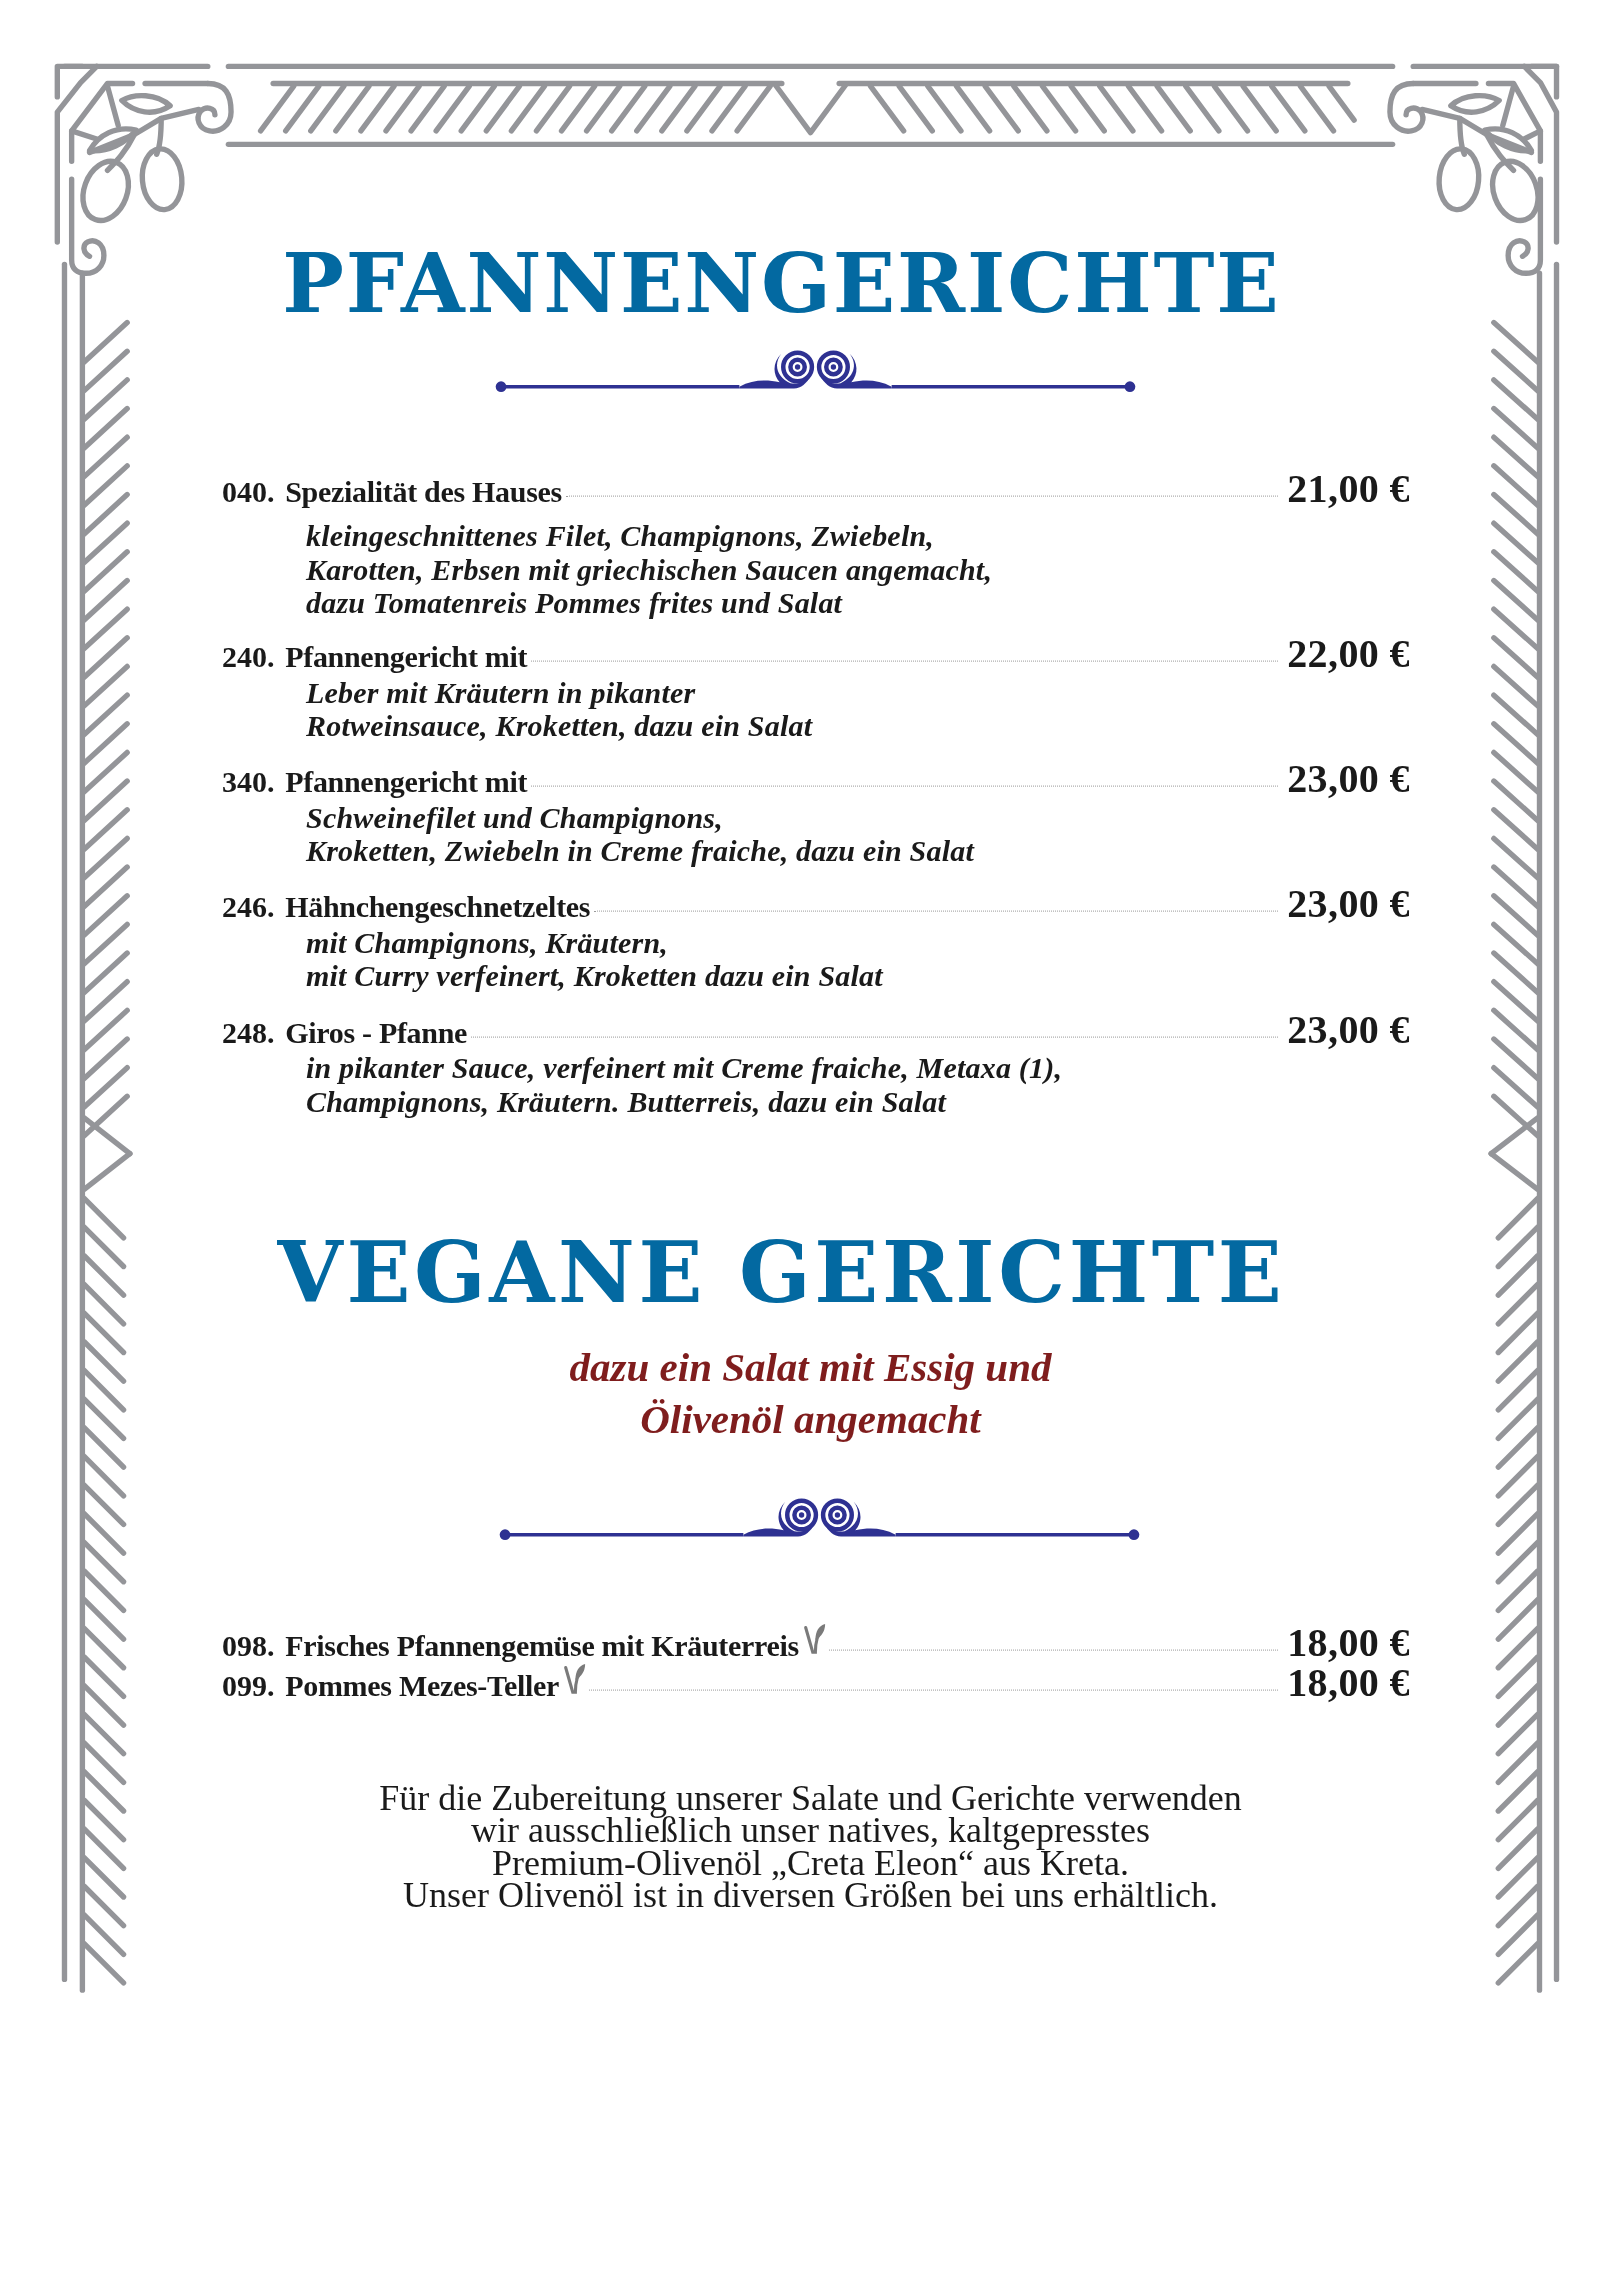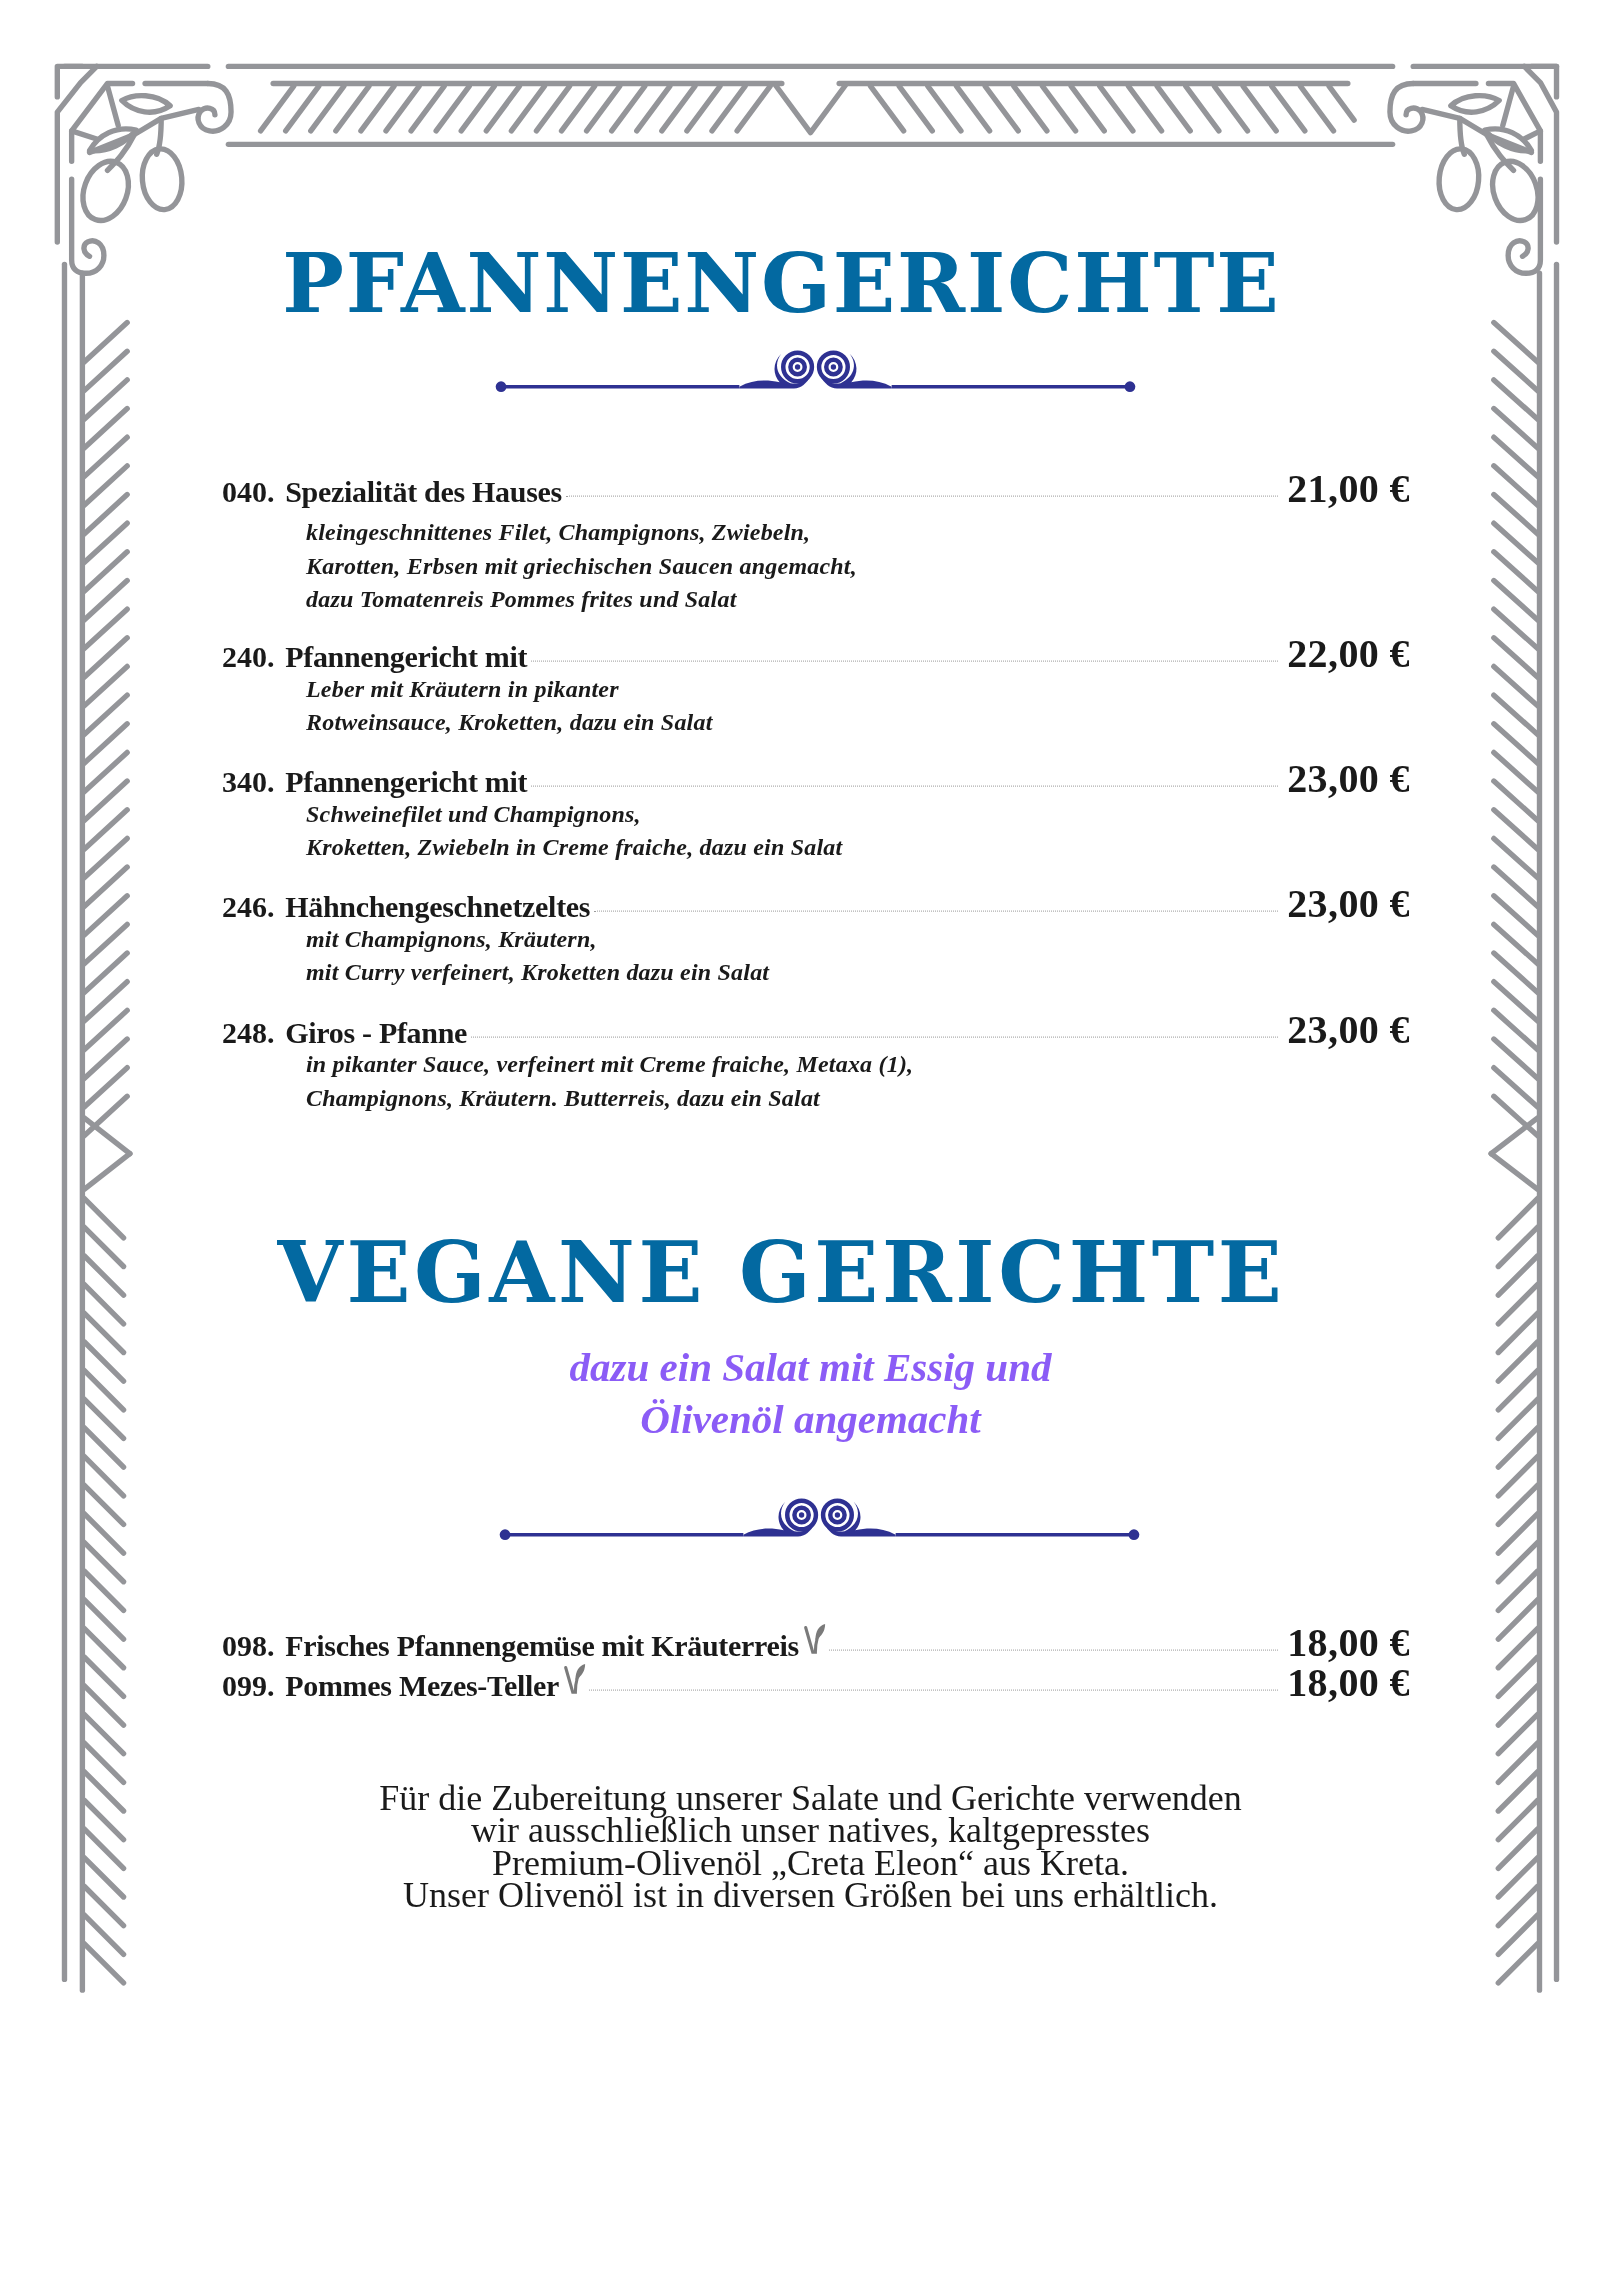--- a/index.html
+++ b/index.html
@@ -15,27 +15,27 @@
     position:absolute; left:222px; width:1188px; height:39px;
     display:flex; align-items:baseline;
     font-family:"Liberation Serif", serif; font-weight:bold; color:#1a1a1a;
   }
   .item-num { font-size:30px; margin-right:10.7px; }
   .item-name { font-size:30px; letter-spacing:-0.3px; white-space:nowrap; }
   .leader { flex:1; border-bottom:1.8px dotted #9a9a9a; margin:0 9px 0 3.6px; transform:translateY(-5.4px); }
   .price { font-size:40px; white-space:nowrap; letter-spacing:0.4px; }
   .desc {
     position:absolute; left:306px; font-family:"Liberation Serif", serif;
-    font-style:italic; font-weight:bold; font-size:24px; color:#1a1a1a; white-space:nowrap;
+    font-style:italic; font-weight:bold; font-size:30px; color:#1a1a1a; white-space:nowrap;
     letter-spacing:0.2px;
   }
   .subtitle {
     position:absolute; left:0; width:1621px; text-align:center;
     font-family:"Liberation Serif", serif; font-style:italic; font-weight:bold;
-    font-size:41px; color:#8b5cf6;
+    font-size:41px; color:#7f1d1d;
   }
   .footer {
     position:absolute; left:0; width:1621px; text-align:center;
     font-family:"Liberation Serif", serif; font-size:36px; color:#1a1a1a; line-height:32px;
   }
   .vegan-icon { display:inline-block; width:23px; height:34px; margin-left:3.6px; vertical-align:-3.6px; }
 </style>
 </head>
 <body>
 

